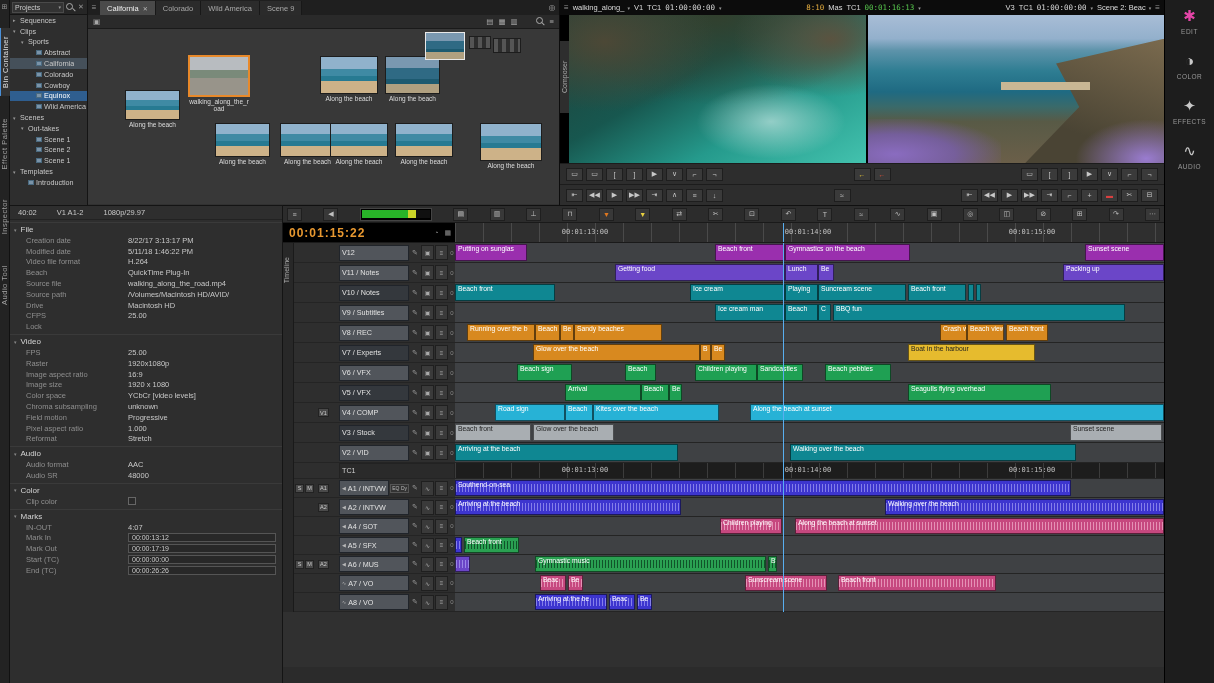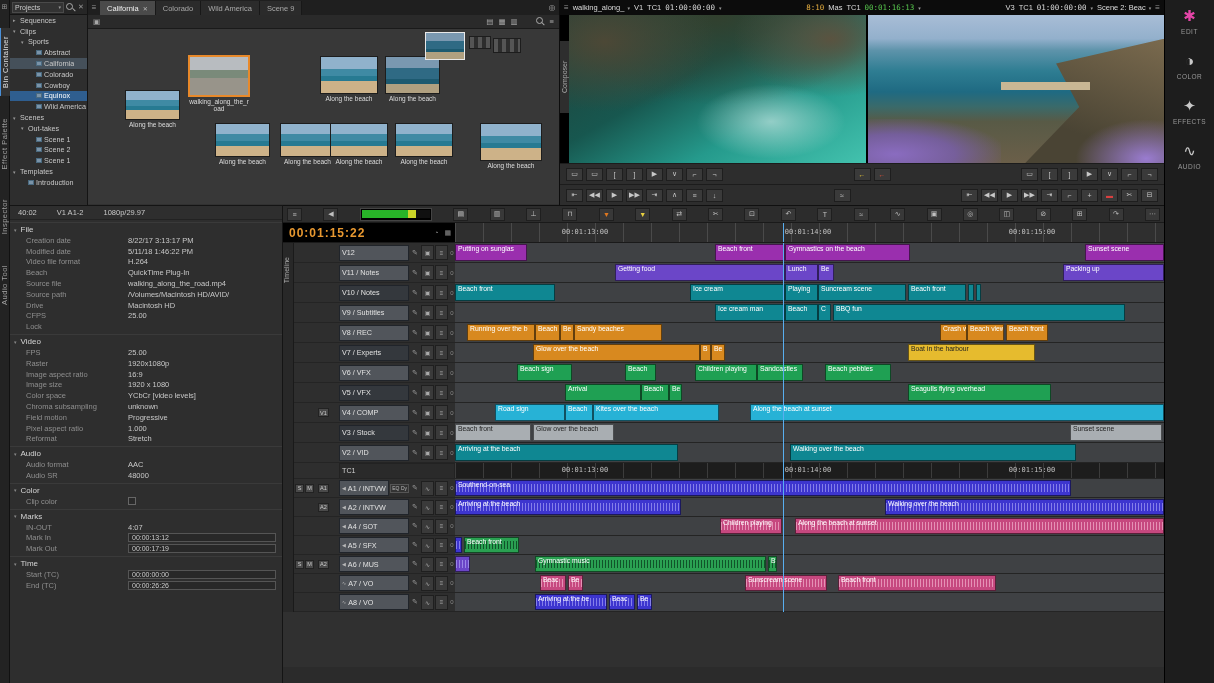--- a/index.html
+++ b/index.html
@@ -534,24 +534,20 @@
           <div class="irow">
             <span class="ilabel">Mark In</span>
             <span class="iinput">00:00:13:12</span>
           </div>
           <div class="irow">
             <span class="ilabel">Mark Out</span>
             <span class="iinput">00:00:17:19</span>
           </div>
         </div>
         <div class="sec">
-          <div class="sec-h">
-            <span class="sec-arrow">▾</span>
-            <span>Time</span>
-          </div>
           <div class="irow">
             <span class="ilabel">Start (TC)</span>
             <span class="iinput">00:00:00:00</span>
           </div>
           <div class="irow">
             <span class="ilabel">End (TC)</span>
             <span class="iinput">00:00:26:26</span>
           </div>
         </div>
       </div>

